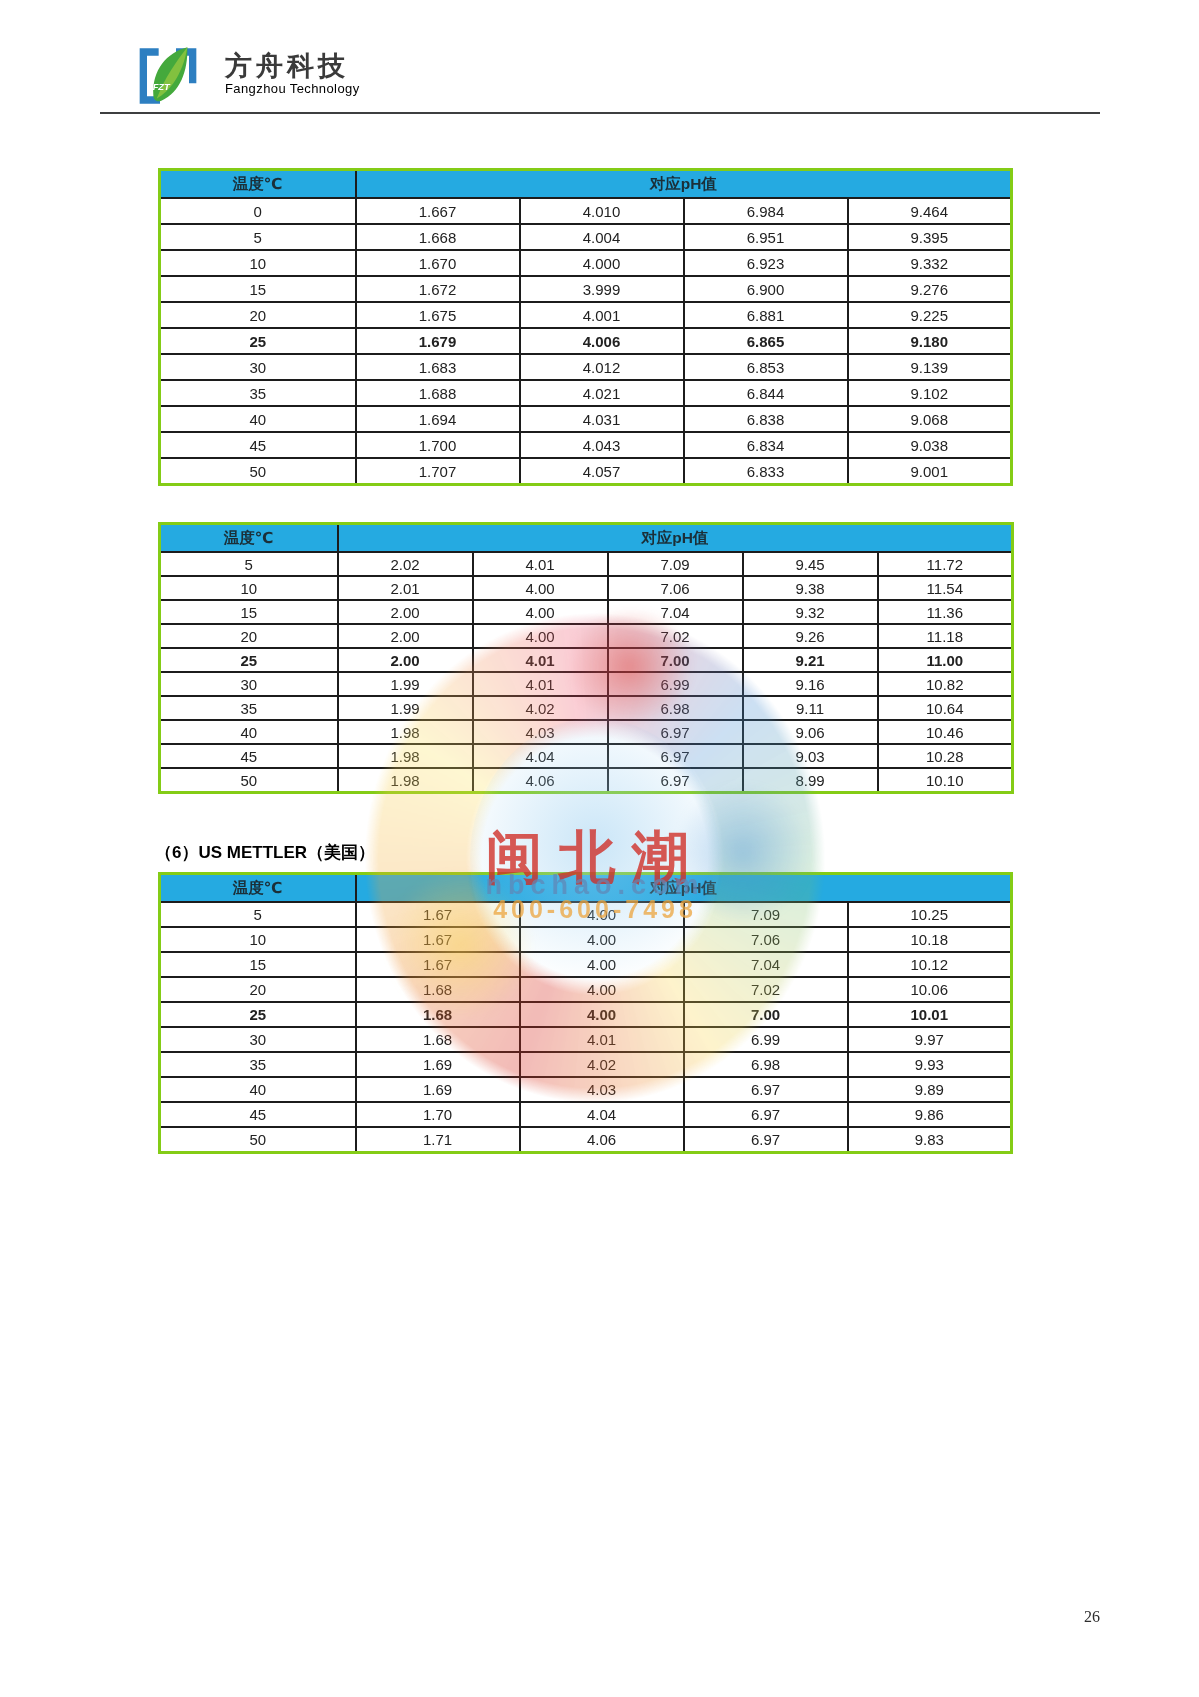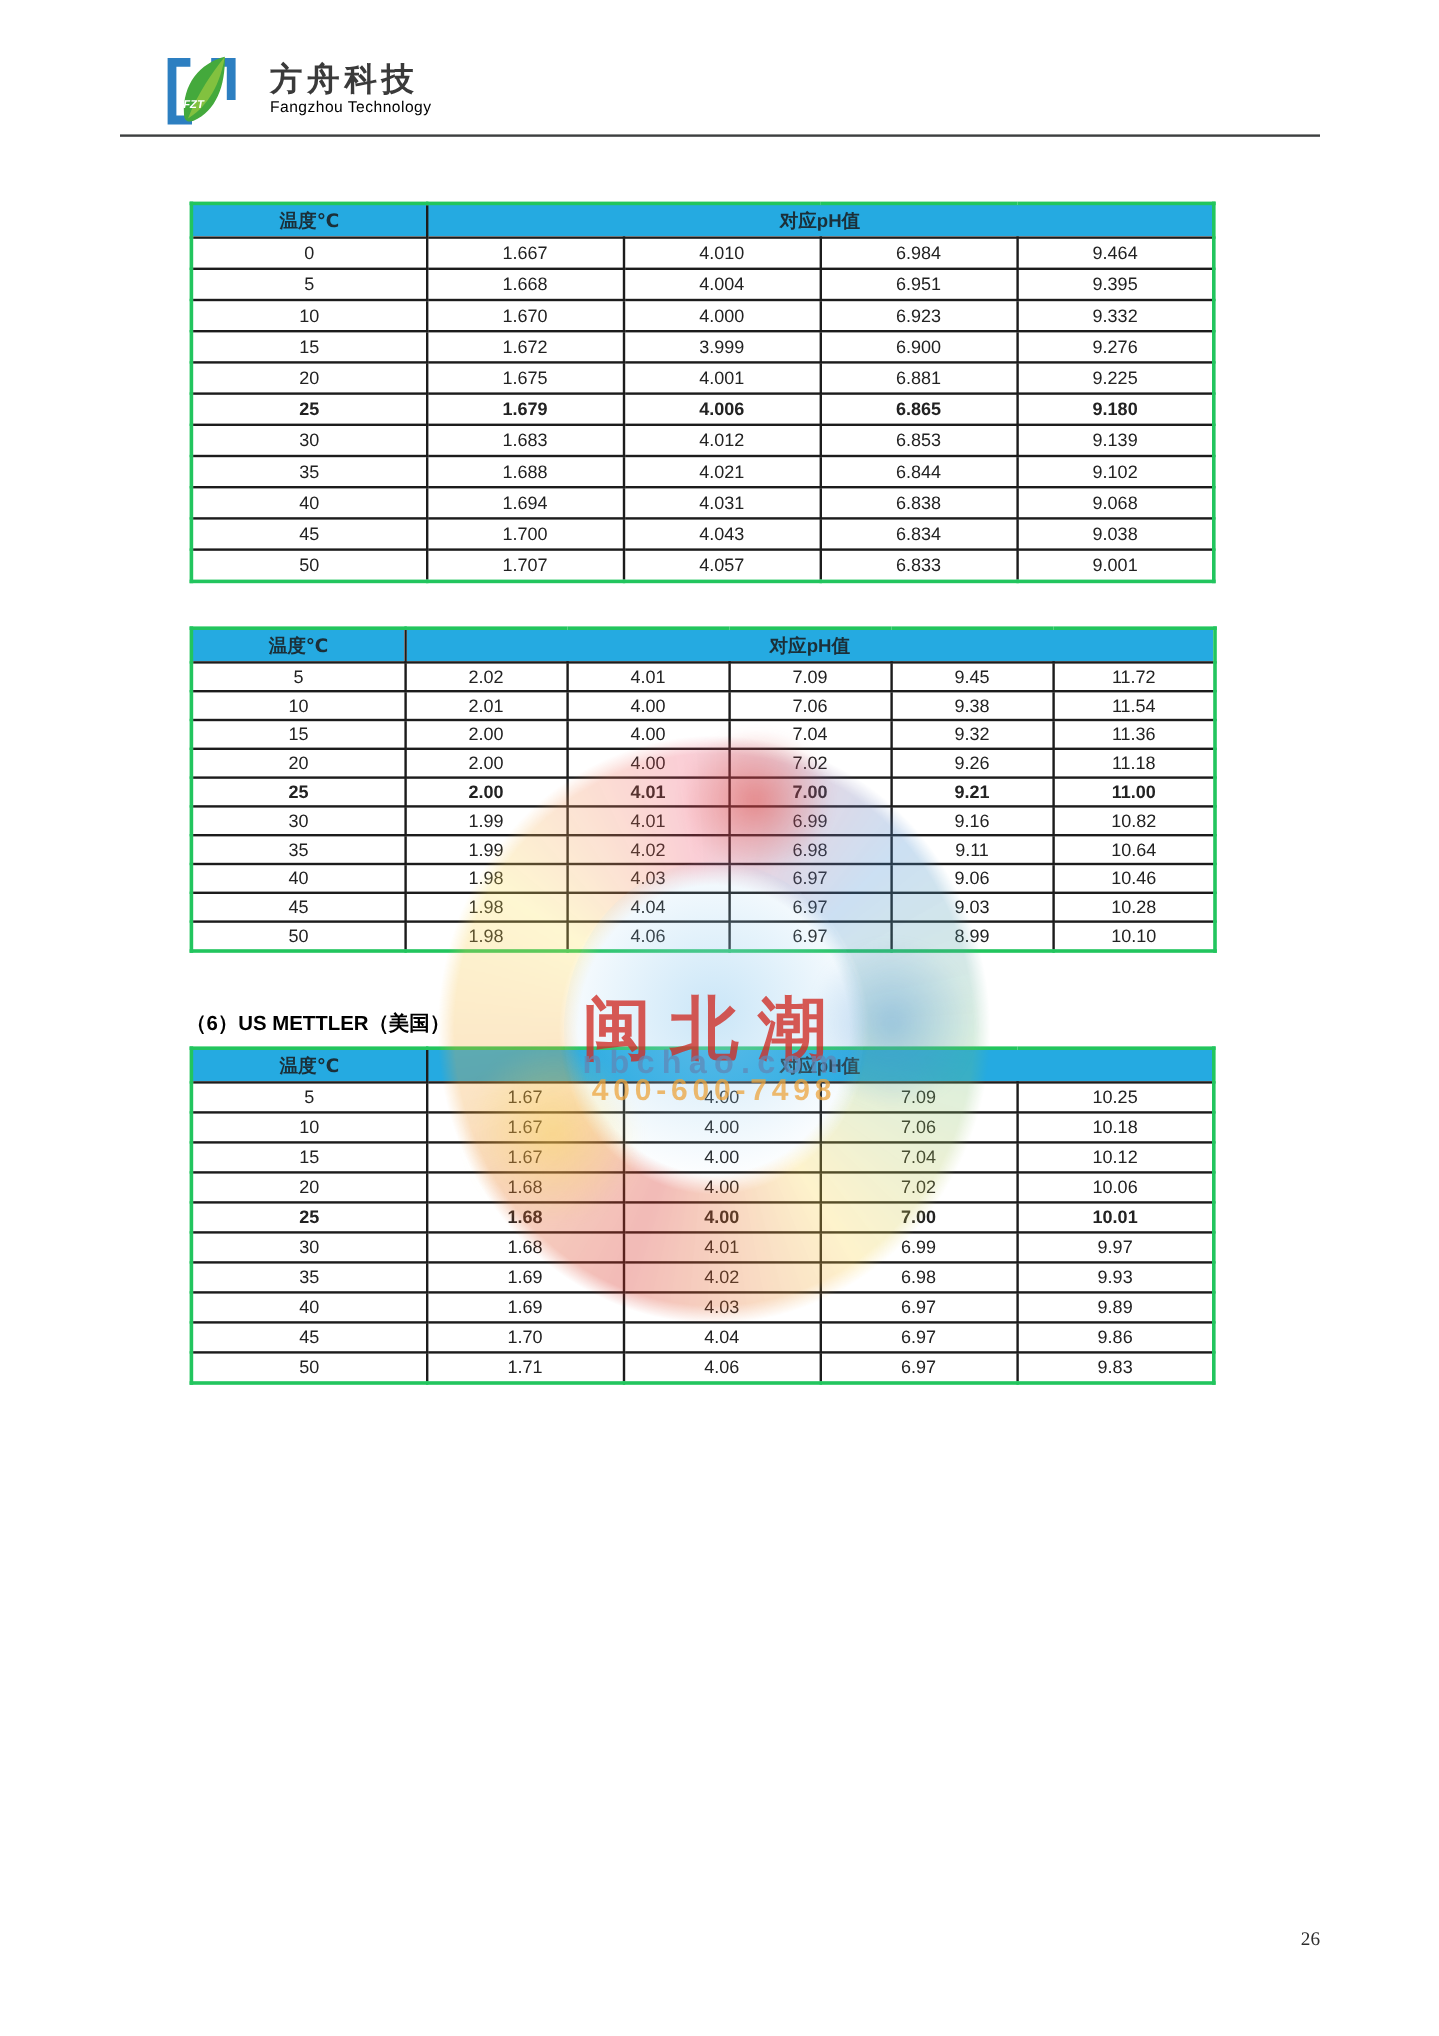--- a/index.html
+++ b/index.html
@@ -21,21 +21,21 @@
 
   
   .sec{position:absolute;left:155px;width:865px;}
   #sec4{top:168px;}
   #sec5{top:522px;}
   #sec6{top:838px;}
   .sec-title{margin:0;font-size:17px;font-weight:bold;color:#000;height:34px;line-height:30px;}
 
   table.ph-table{
     border-collapse:collapse;table-layout:fixed;width:853px;margin-left:3px;
-    border:3px solid #22c55e;
+    border:3px solid #84cc16;
   }
   .ph-table th,.ph-table td{
     border:2px solid #1c1c1c;text-align:center;vertical-align:middle;
     padding:0;overflow:hidden;white-space:nowrap;
   }
   .ph-table th{background:#25aae1;color:#1b2f38;font-size:15.5px;font-weight:bold;height:26px;}
   .ph-table td{font-size:15px;color:#222;}
   .t4 td{height:24px;}
   .t5 td{height:22px;}
   .t6 td{height:23px;}

